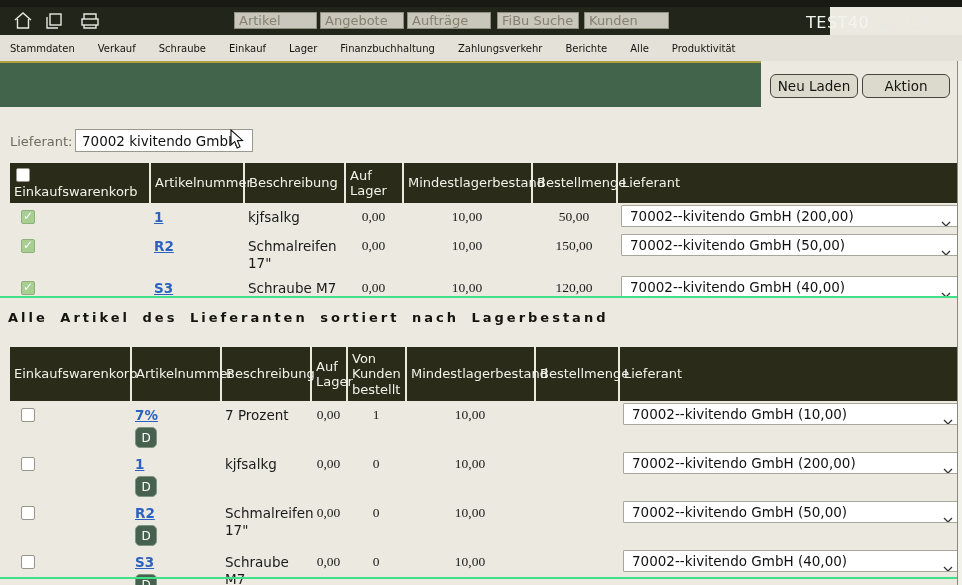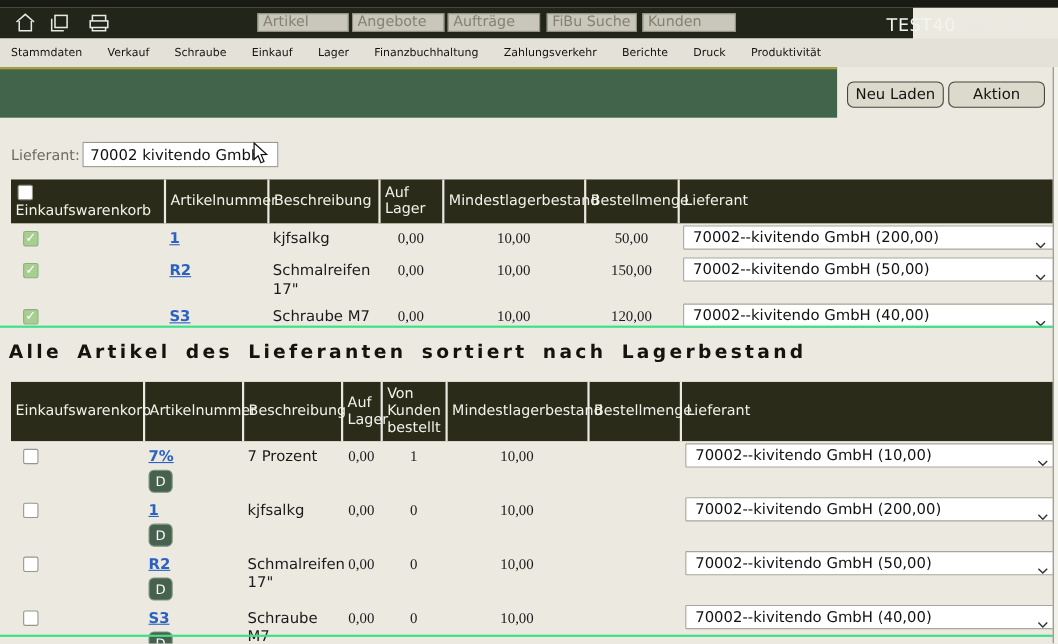--- a/index.html
+++ b/index.html
@@ -78,21 +78,21 @@
   .select {
     position:relative; width:345px; height:22px; background:#fff;
     border:1px solid #a9a79b; border-radius:1px; cursor:pointer;
     font-size:13.5px; line-height:20px; padding-left:8px; color:#111;
     white-space:nowrap; overflow:hidden;
   }
   .select .chev { position:absolute; right:14px; top:7px; }
   
   .greenline { position:absolute; left:0; width:962px; height:2px; background:#3fe087; }
   .section-title {
-    position:absolute; left:8px; top:310px; font-size:17px; font-weight:bold;
+    position:absolute; left:8px; top:310px; font-size:13px; font-weight:bold;
     letter-spacing:3px; word-spacing:5px; color:#14140f;
   }
   .scrollbar {
     position:absolute; right:0; top:61px; width:5px; height:524px;
     background:#f2f1ea; border-left:1px solid #8a897e;
   }
 </style>
 </head>
 <body>
 
@@ -142,21 +142,21 @@
 
 <div class="menubar">
   <span>Stammdaten</span>
   <span>Verkauf</span>
   <span>Schraube</span>
   <span>Einkauf</span>
   <span>Lager</span>
   <span>Finanzbuchhaltung</span>
   <span>Zahlungsverkehr</span>
   <span>Berichte</span>
-  <span>Druck</span>
+  <span>Alle</span>
   <span>Produktivität</span>
 
 </div>
 
 <div class="greenbar">
   <button style="left:770px">Neu Laden</button>
   <button style="left:862px">Aktion</button>
 </div>
 
 <span class="filter-label">Lieferant:</span>

